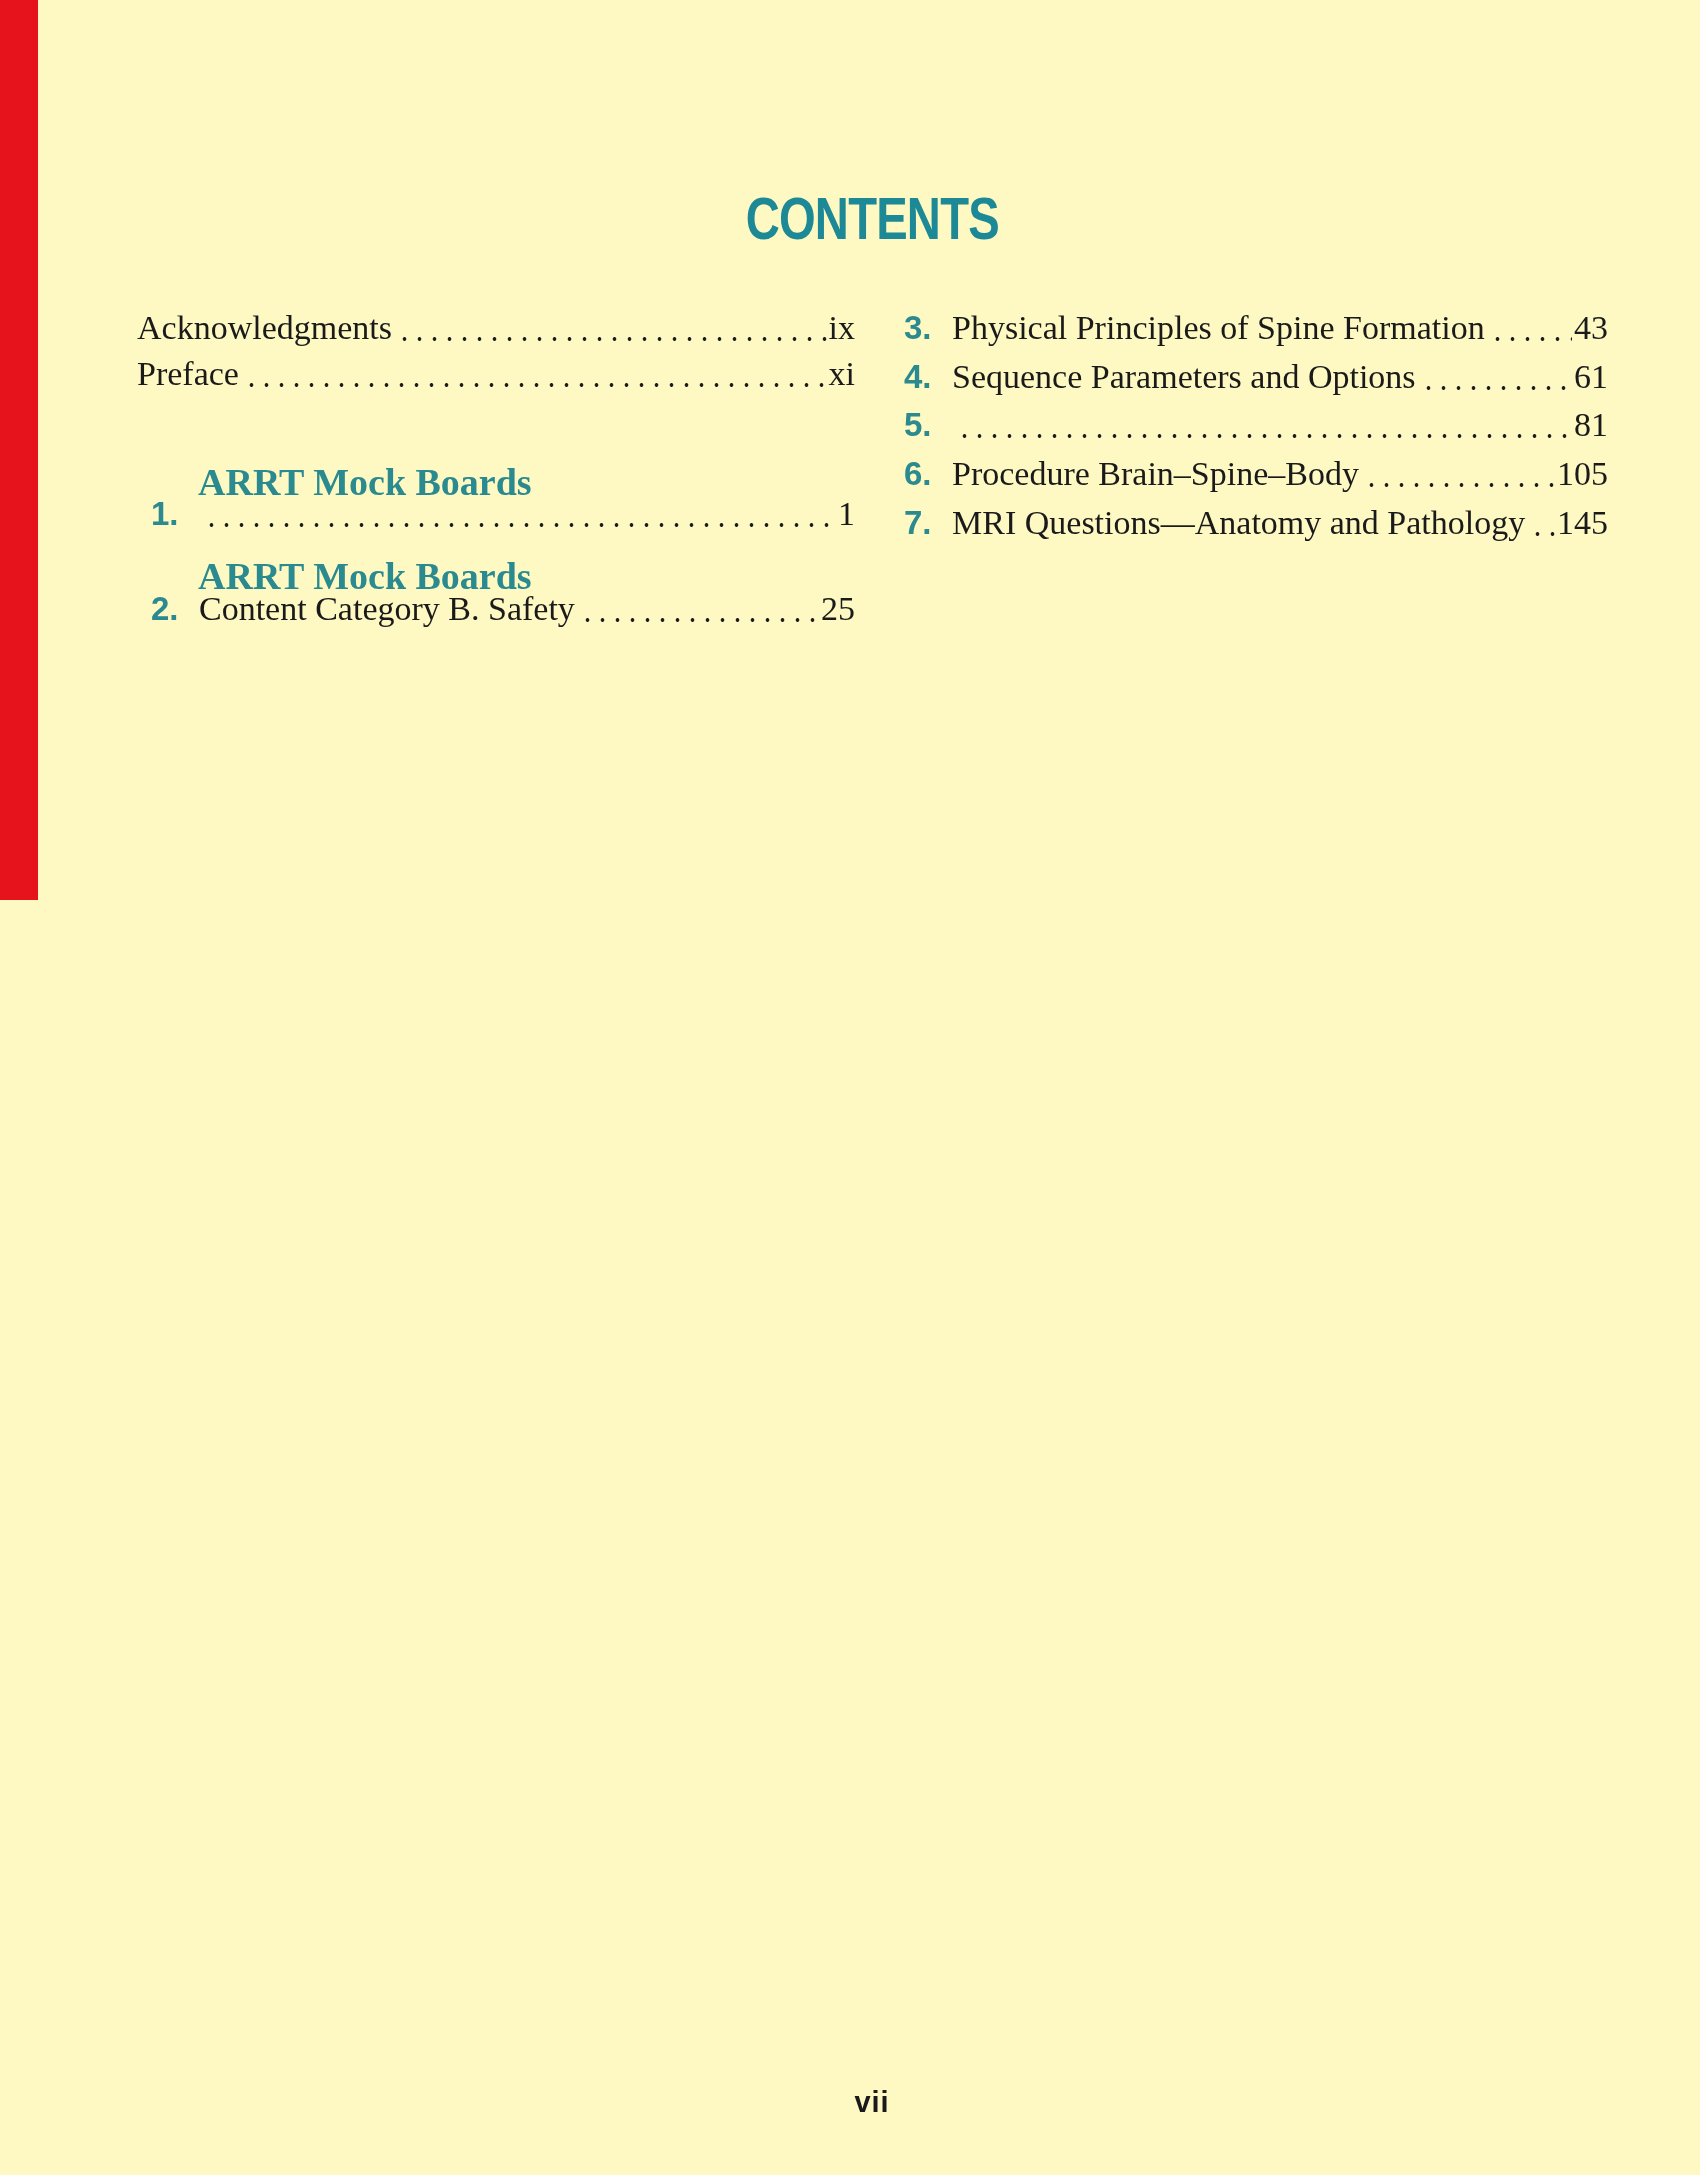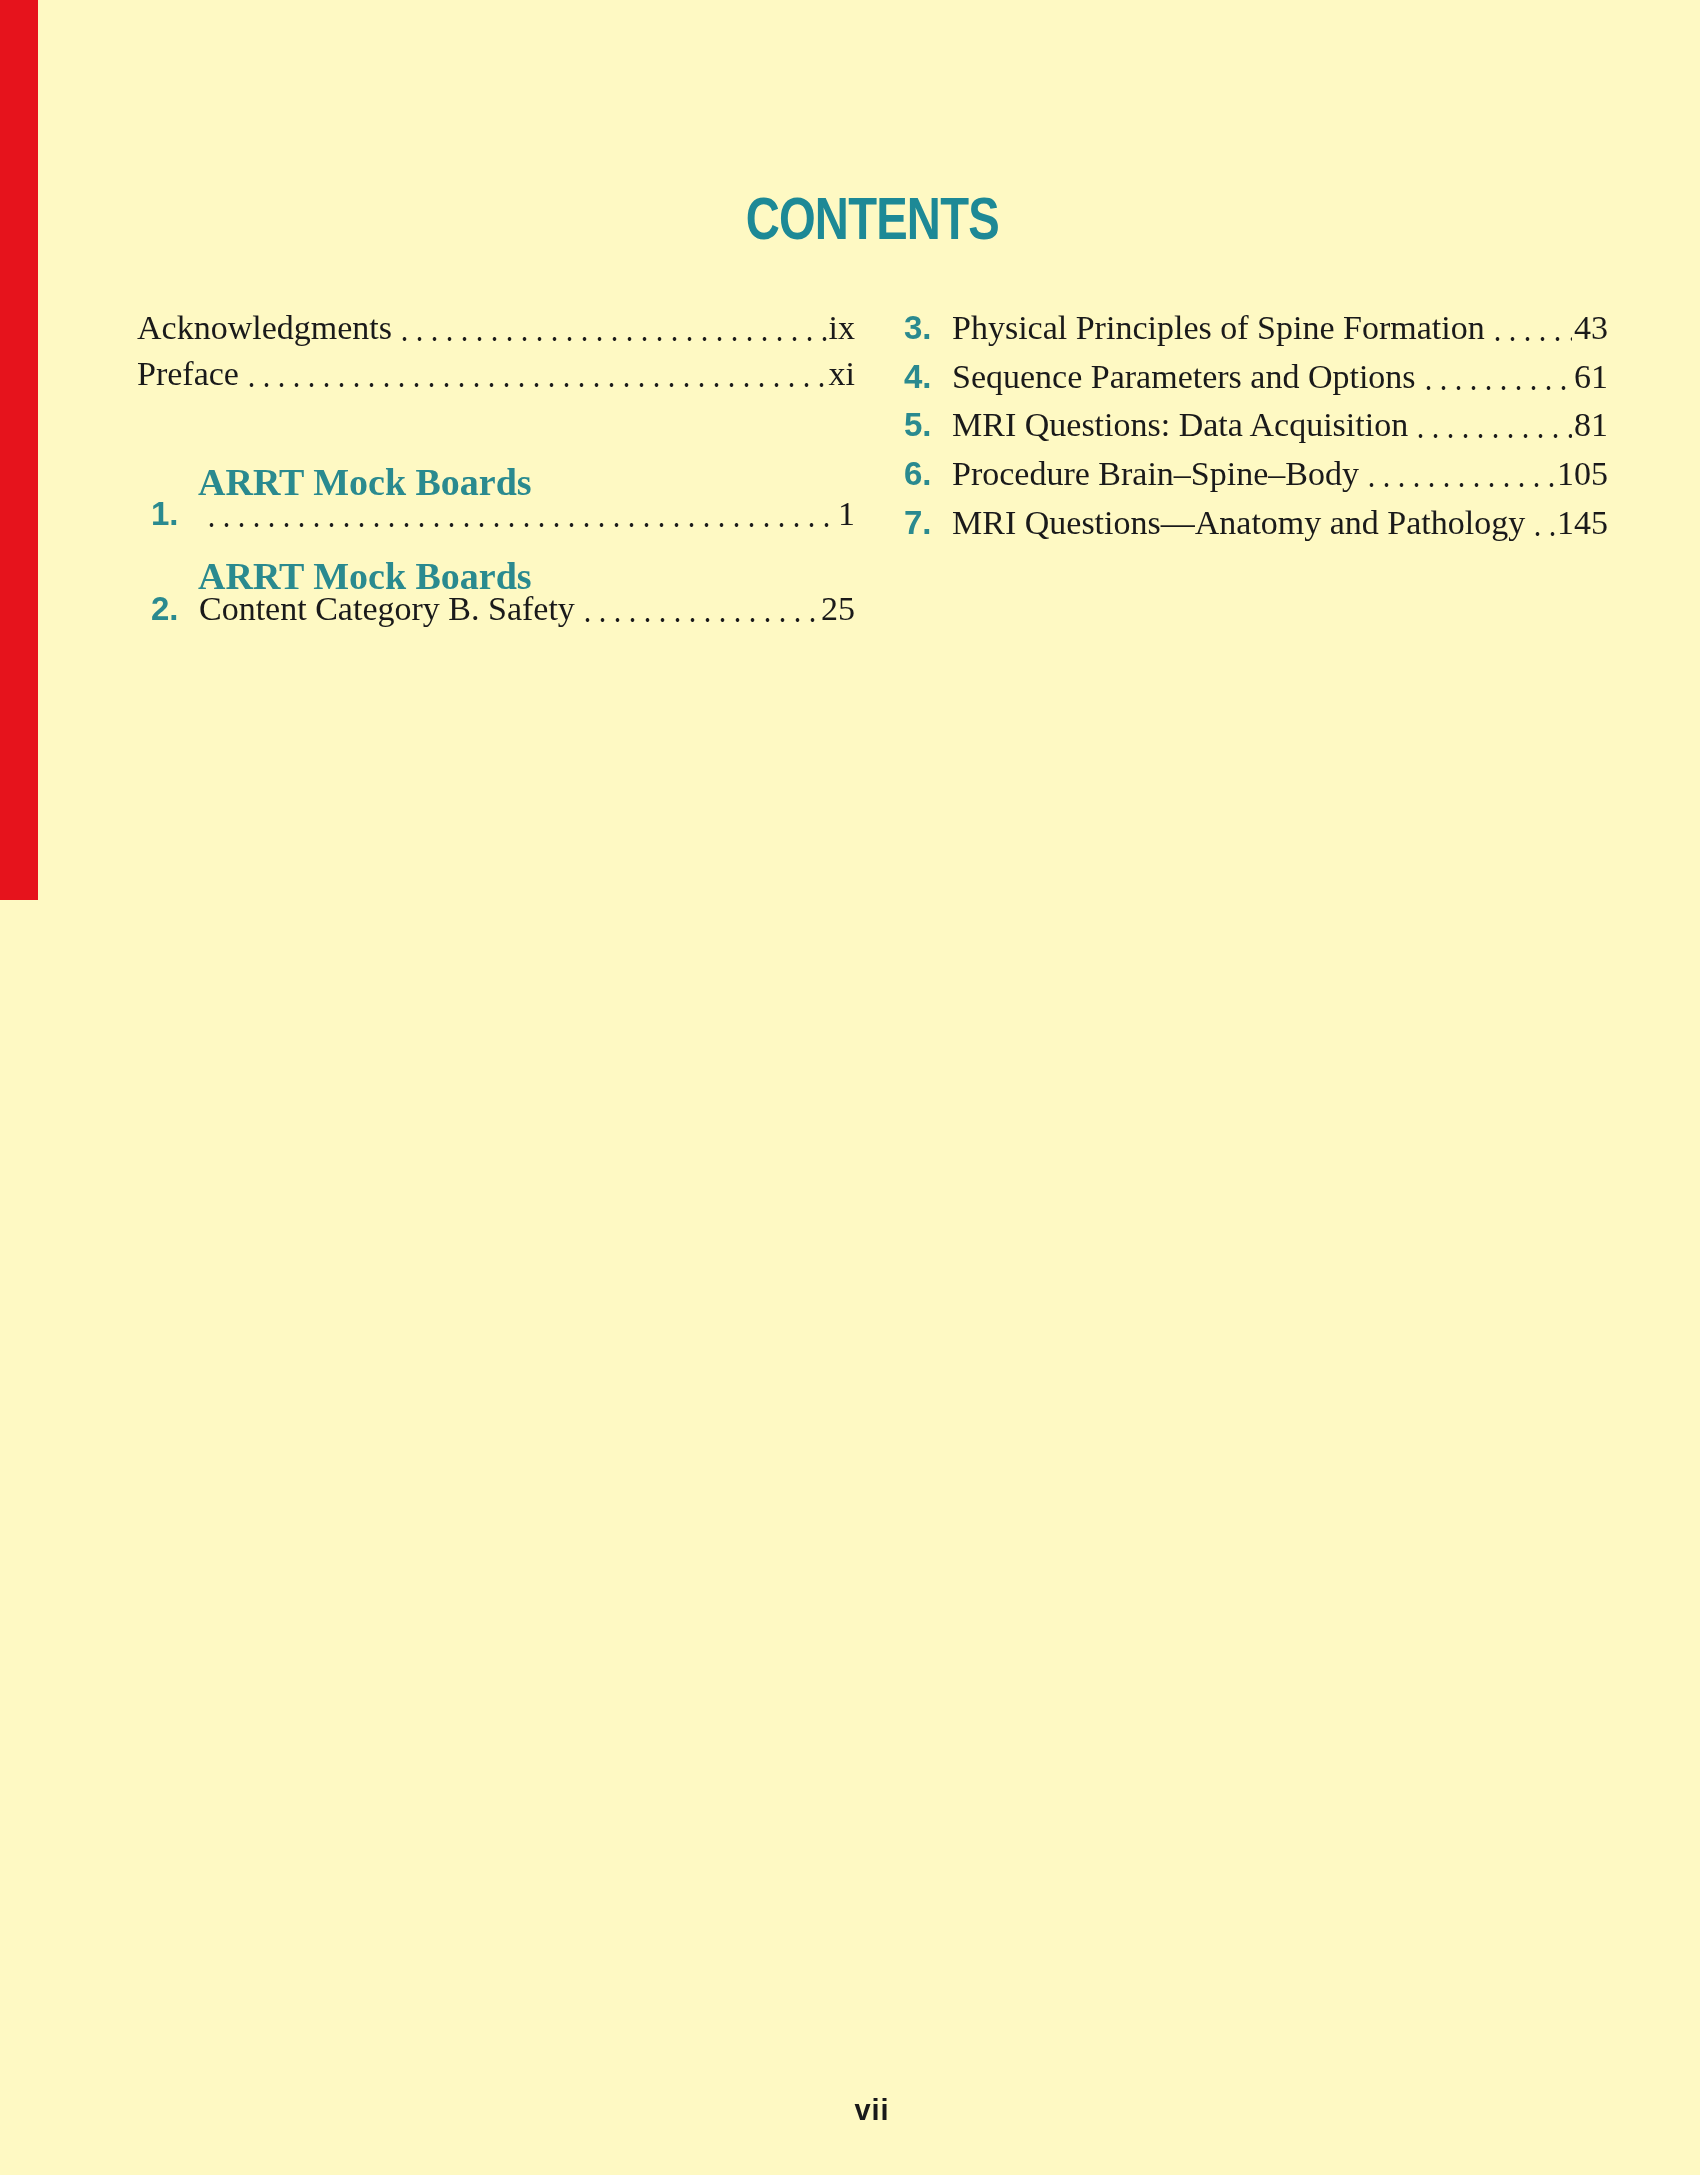--- a/index.html
+++ b/index.html
@@ -84,21 +84,20 @@
   }
   .folio {
     position: absolute;
     left: 137px; top: 2086px; width: 1470px;
     text-align: center;
     font-family: "Liberation Sans", sans-serif;
     font-weight: bold;
     font-size: 29px;
     letter-spacing: 1px;
     color: var(--ink);
-    margin-top: 8px;
   }
 </style>
 </head>
 <body>
 
 <div class="page">
 
   <div class="red-tab"></div>
 
   <div class="title-wrap">
@@ -141,21 +140,20 @@
 
   <div class="row col-r" style="top:357px">
     <span class="num">4.</span>
     <span class="lbl">Sequence Parameters and Options</span>
     <span class="dots"></span>
     <span class="pg">61</span>
   </div>
 
   <div class="row col-r" style="top:405px">
     <span class="num">5.</span>
-    <span class="lbl">MRI Questions: Data Acquisition</span>
     <span class="dots"></span>
     <span class="pg">81</span>
   </div>
 
   <div class="row col-r" style="top:454px">
     <span class="num">6.</span>
     <span class="lbl">Procedure Brain–Spine–Body</span>
     <span class="dots"></span>
     <span class="pg">105</span>
   </div>

